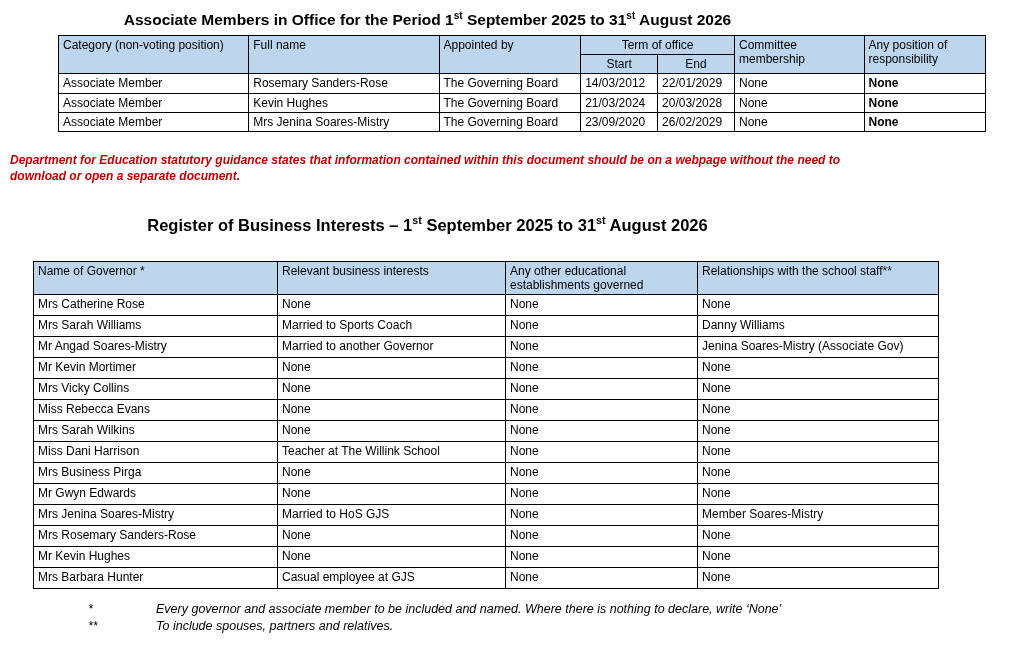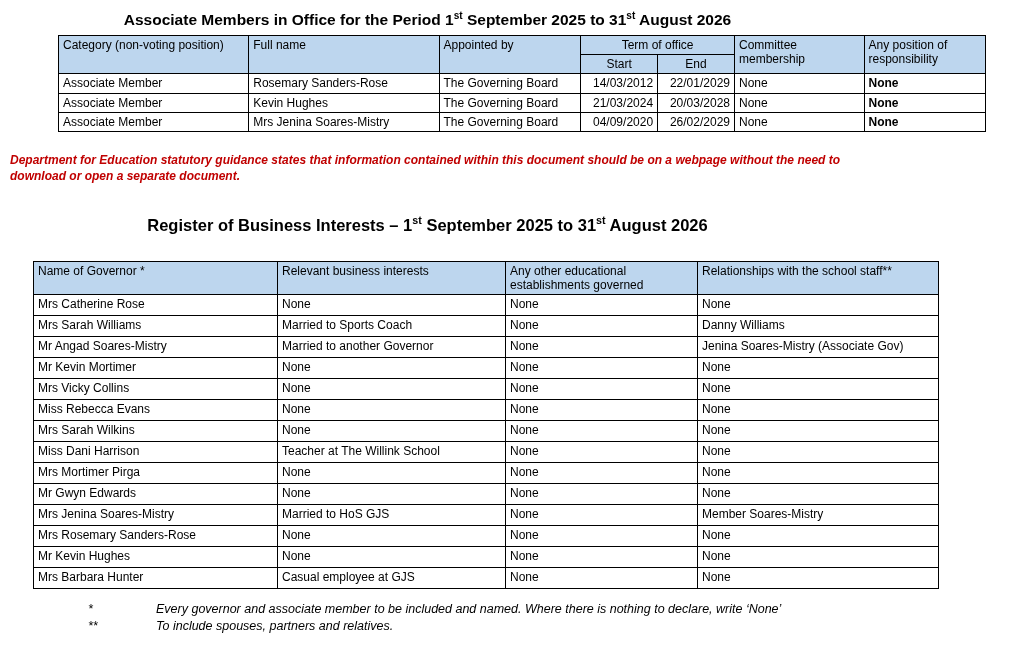--- a/index.html
+++ b/index.html
@@ -64,21 +64,21 @@
     width: 928px;
   }
   table.assoc th {
     background: #bdd6ee;
     font-weight: normal;
   }
   table.assoc th.center {
     text-align: center;
   }
   table.assoc td.center {
-    text-align: right;
+    text-align: left;
   }
   table.assoc td.bold {
     font-weight: bold;
   }
   .c-cat    { width: 188px; }
   .c-name   { width: 188px; }
   .c-app    { width: 140px; }
   .c-start  { width: 76px; }
   .c-end    { width: 76px; }
   .c-comm   { width: 128px; }
@@ -178,21 +178,21 @@
           <td>The Governing Board</td>
           <td class="center">21/03/2024</td>
           <td class="center">20/03/2028</td>
           <td>None</td>
           <td class="bold">None</td>
         </tr>
         <tr>
           <td>Associate Member</td>
           <td>Mrs Jenina Soares-Mistry</td>
           <td>The Governing Board</td>
-          <td class="center">04/09/2020</td>
+          <td class="center">23/09/2020</td>
           <td class="center">26/02/2029</td>
           <td>None</td>
           <td class="bold">None</td>
         </tr>
       </tbody>
     </table>
   </div>
 
   <p class="notice">Department for Education statutory guidance states that information contained within this document should be on a webpage without the need to download or open a separate document.</p>
 
@@ -259,21 +259,21 @@
           <td>None</td>
           <td>None</td>
         </tr>
         <tr>
           <td>Miss Dani Harrison</td>
           <td>Teacher at The Willink School</td>
           <td>None</td>
           <td>None</td>
         </tr>
         <tr>
-          <td>Mrs Mortimer Pirga</td>
+          <td>Mrs Business Pirga</td>
           <td>None</td>
           <td>None</td>
           <td>None</td>
         </tr>
         <tr>
           <td>Mr Gwyn Edwards</td>
           <td>None</td>
           <td>None</td>
           <td>None</td>
         </tr>

